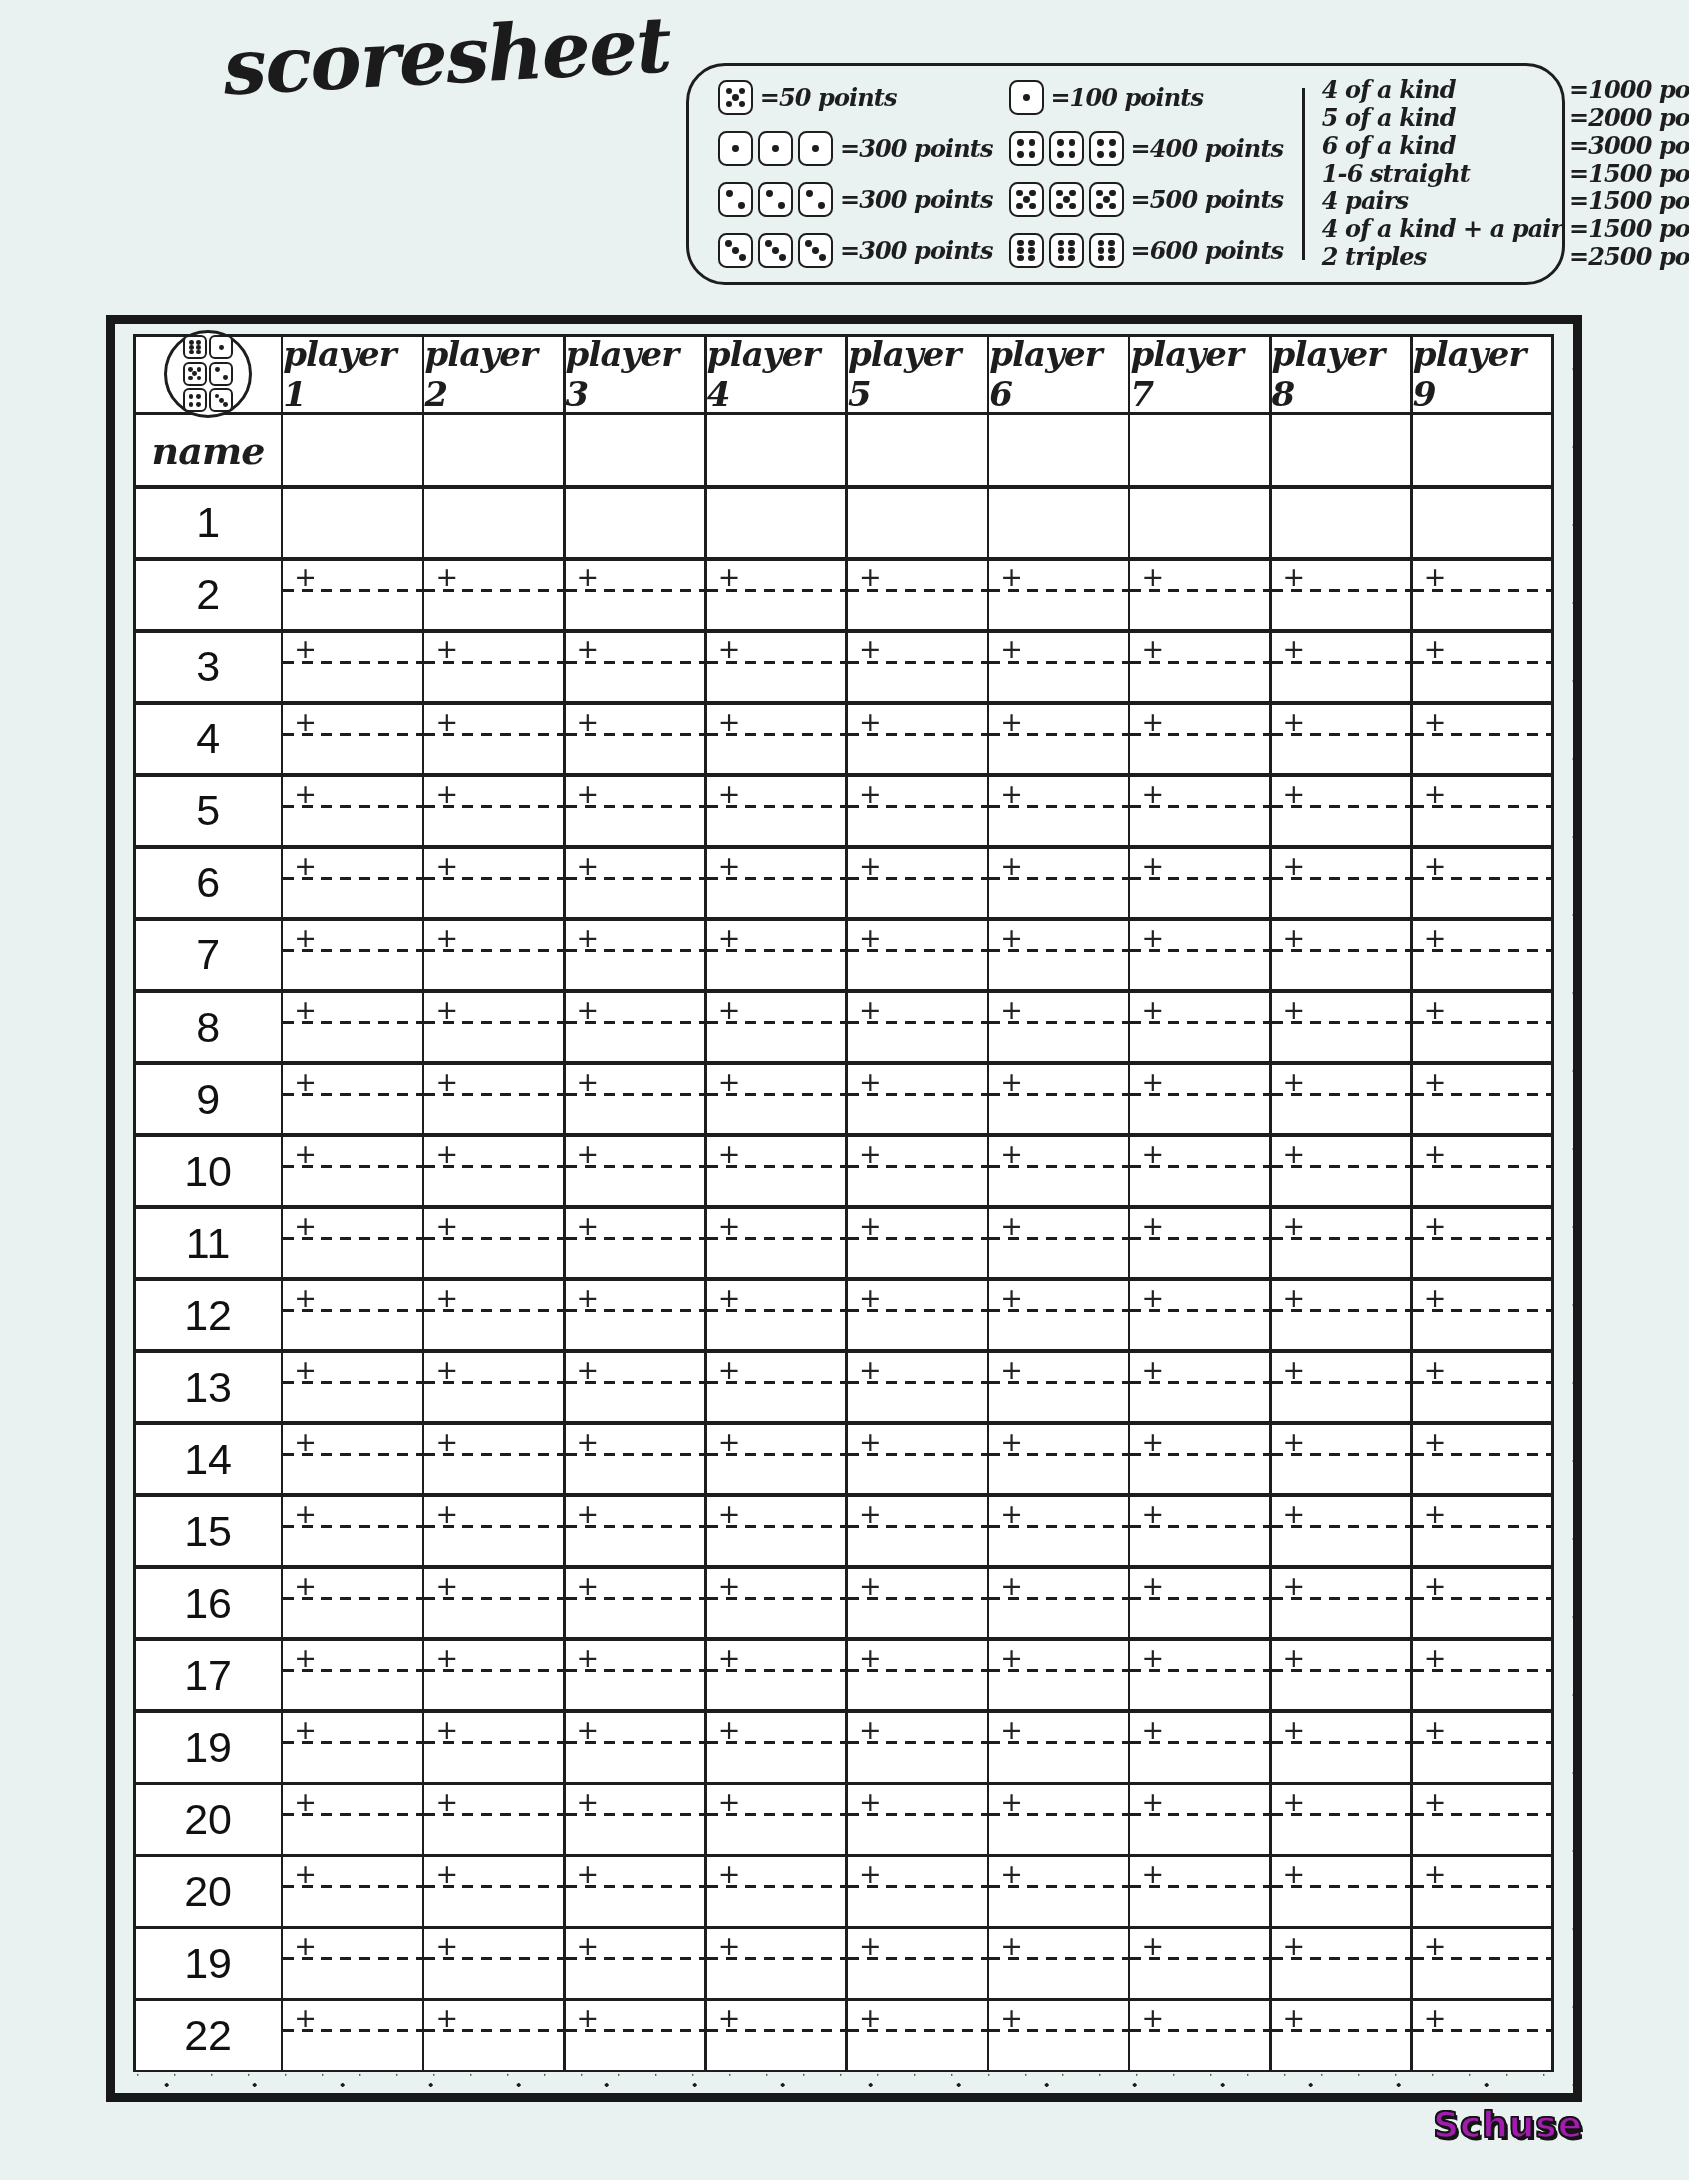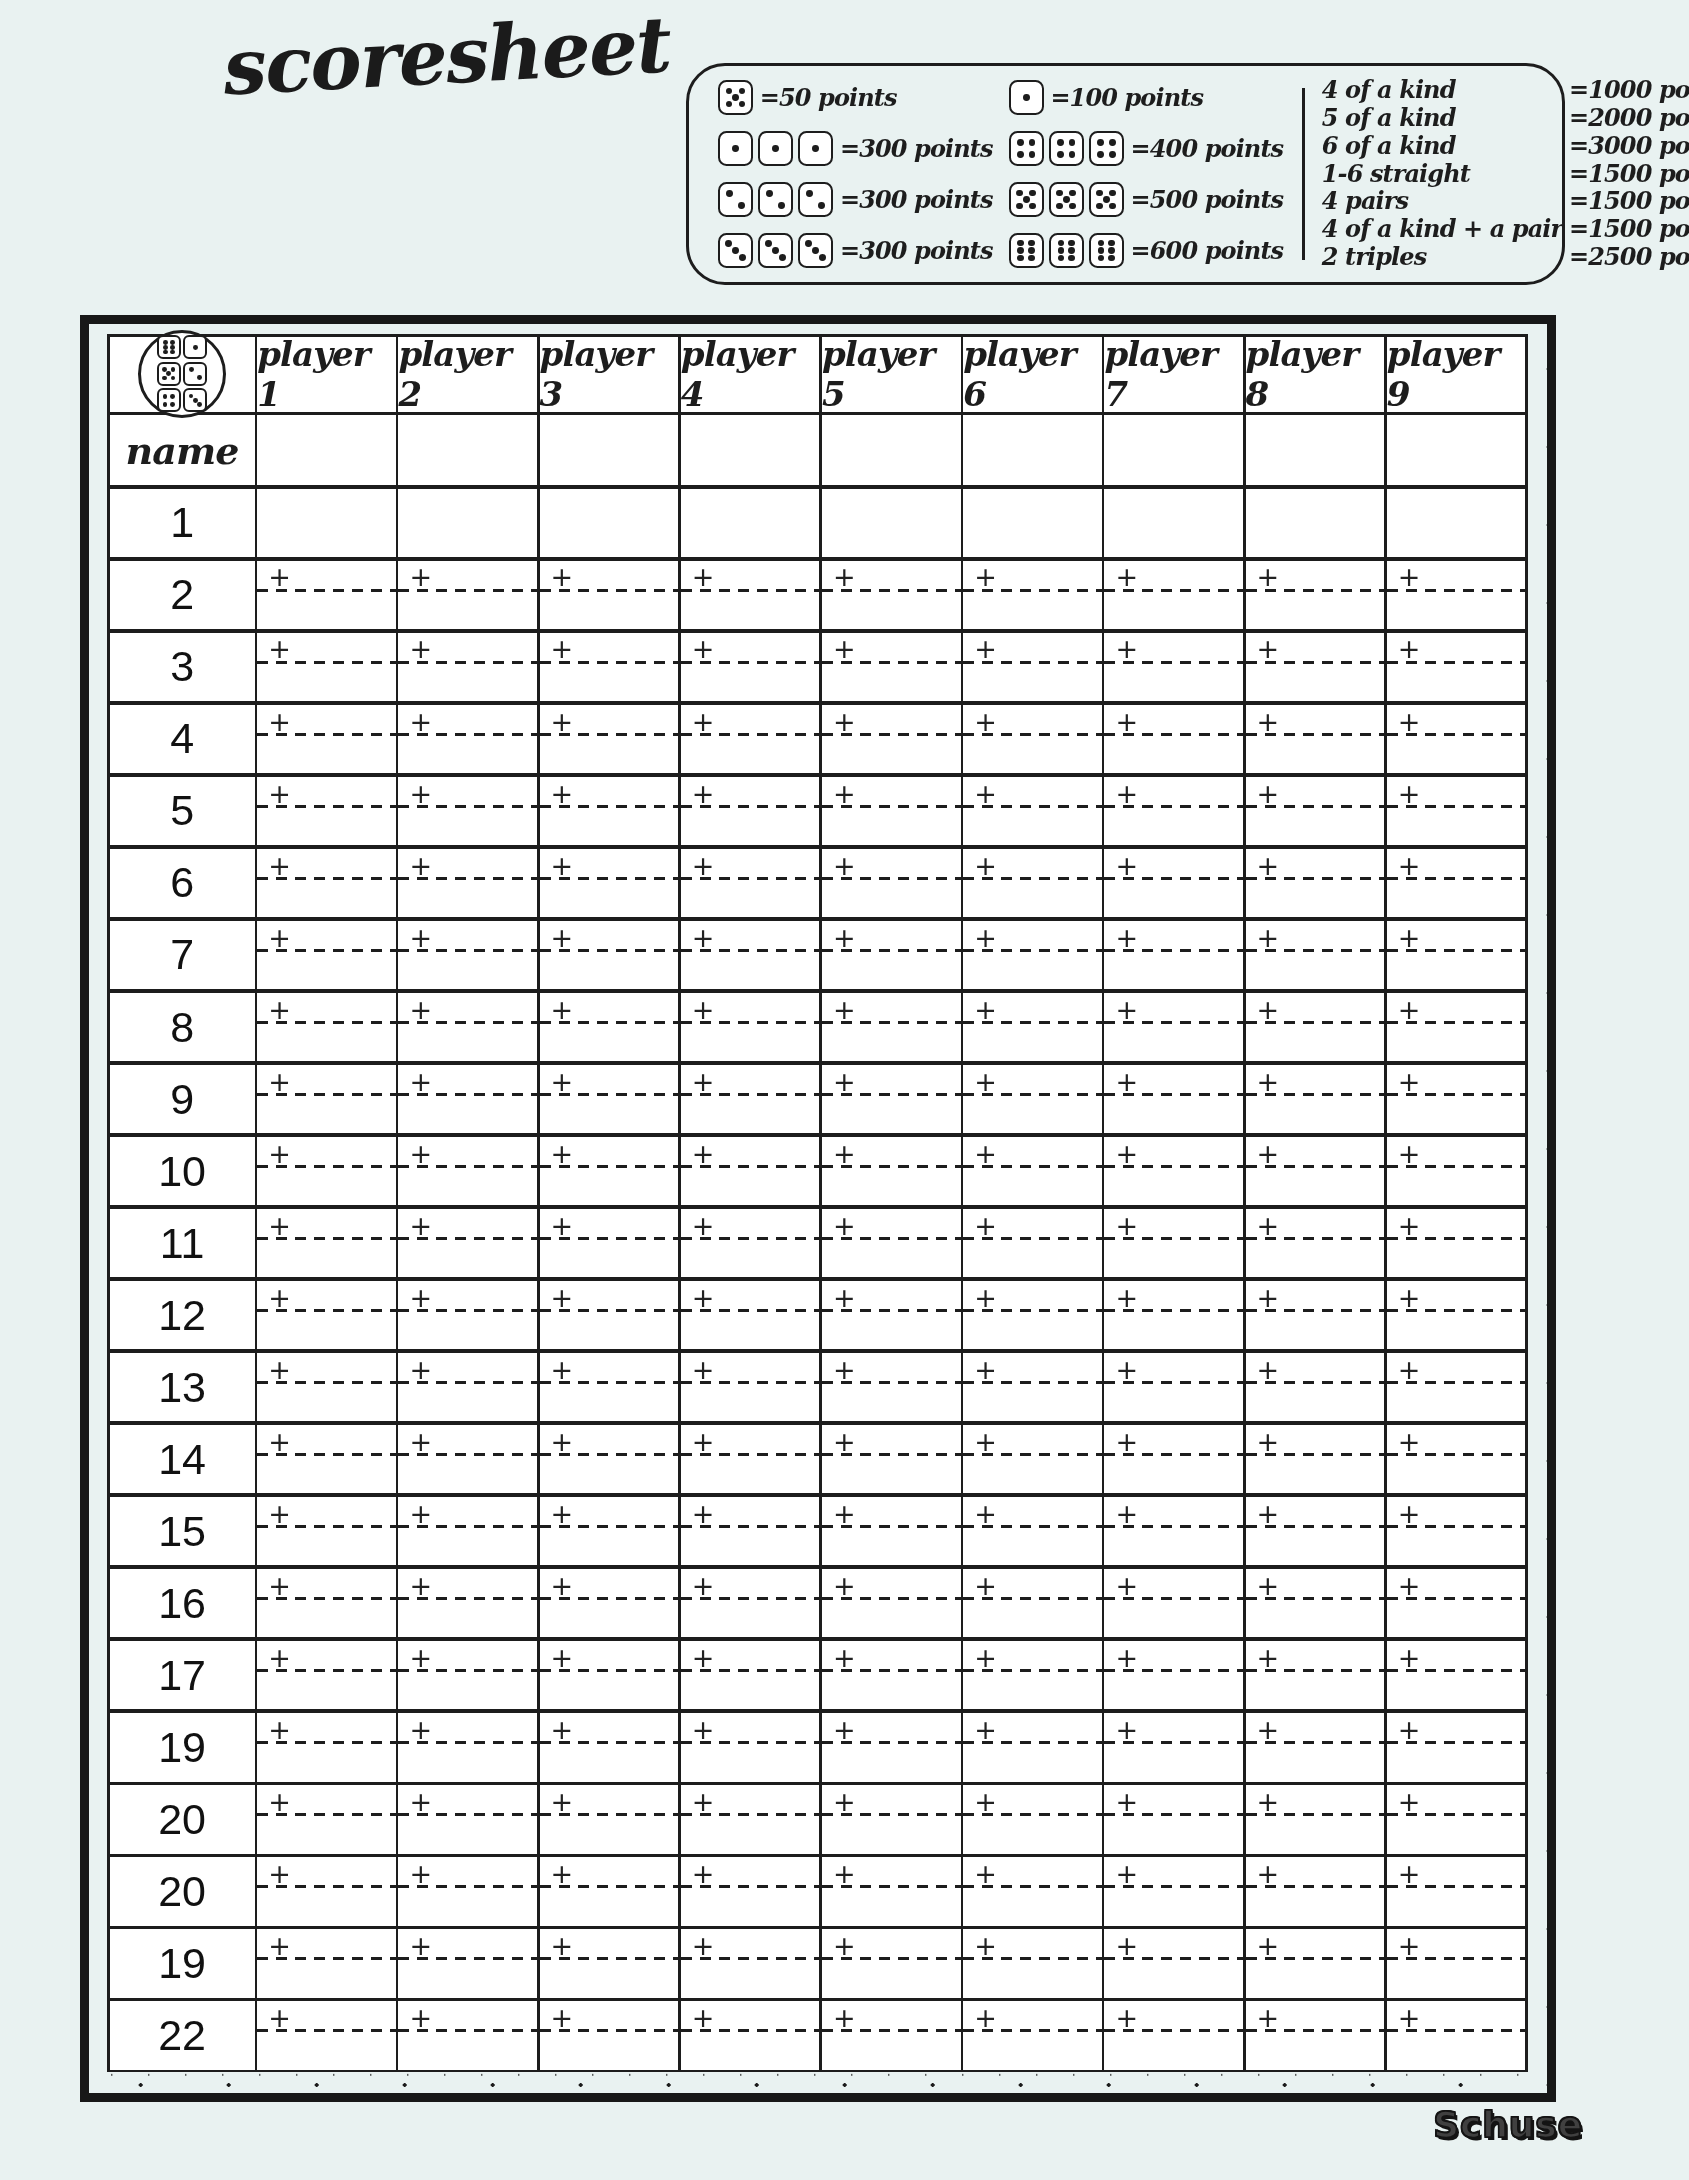--- a/index.html
+++ b/index.html
@@ -55,21 +55,21 @@
   }
   .die .pip {
     position: absolute; width: 6.8px; height: 6.8px; margin: -3.4px -3.4px;
     border-radius: 50%; background: #1d1d1d;
   }
   .die.mini { width: 24px; height: 24px; border-width: 2.1px; border-radius: 6px; }
   .die.mini .pip { width: 4.8px; height: 4.8px; margin: -2.4px -2.4px; }
 
   
   .table-frame {
-    position: absolute; left: 80px; top: 315px; width: 1476px; height: 1787px;
+    position: absolute; left: 106px; top: 315px; width: 1476px; height: 1787px;
     box-sizing: border-box; border: 9.4px solid #181818;
     background-color: #e9f2f1;
     background-image:
       radial-gradient(circle, #1c1c1c 1.8px, transparent 2px),
       radial-gradient(circle, #1c1c1c 1.1px, transparent 1.4px),
       radial-gradient(circle, #1c1c1c 0.8px, transparent 1px);
     background-size: 88px 78px, 57px 50px, 37px 31.5px;
     background-position: 7.7px 6px, 26.4px 16px, 4.3px 2.6px;
   }
   .score-grid {
@@ -100,21 +100,21 @@
   }
   .dashline {
     position: absolute; left: 0; right: 0; top: 28px; height: 3px;
     background: repeating-linear-gradient(90deg, #1d1d1d 0 11px, transparent 11px 19px);
   }
 
   
   .brand {
     position: absolute; right: 106px; top: 2104px;
     font-family: "DejaVu Sans", sans-serif; font-weight: 800; font-size: 36px;
-    color: #404040; letter-spacing: 0.9px;
+    color: #a21caf; letter-spacing: 0.9px;
     -webkit-text-stroke: 1.7px #141414;
     text-shadow: 2.6px 2.6px 0 #141414, -0.9px -0.9px 0 #141414, 0.9px -0.9px 0 #141414, -0.9px 0.9px 0 #141414, 0.9px 0.9px 0 #141414;
   }
 </style>
 </head>
 <body>
 
 <div class="page">
 
   <div class="title-block">

